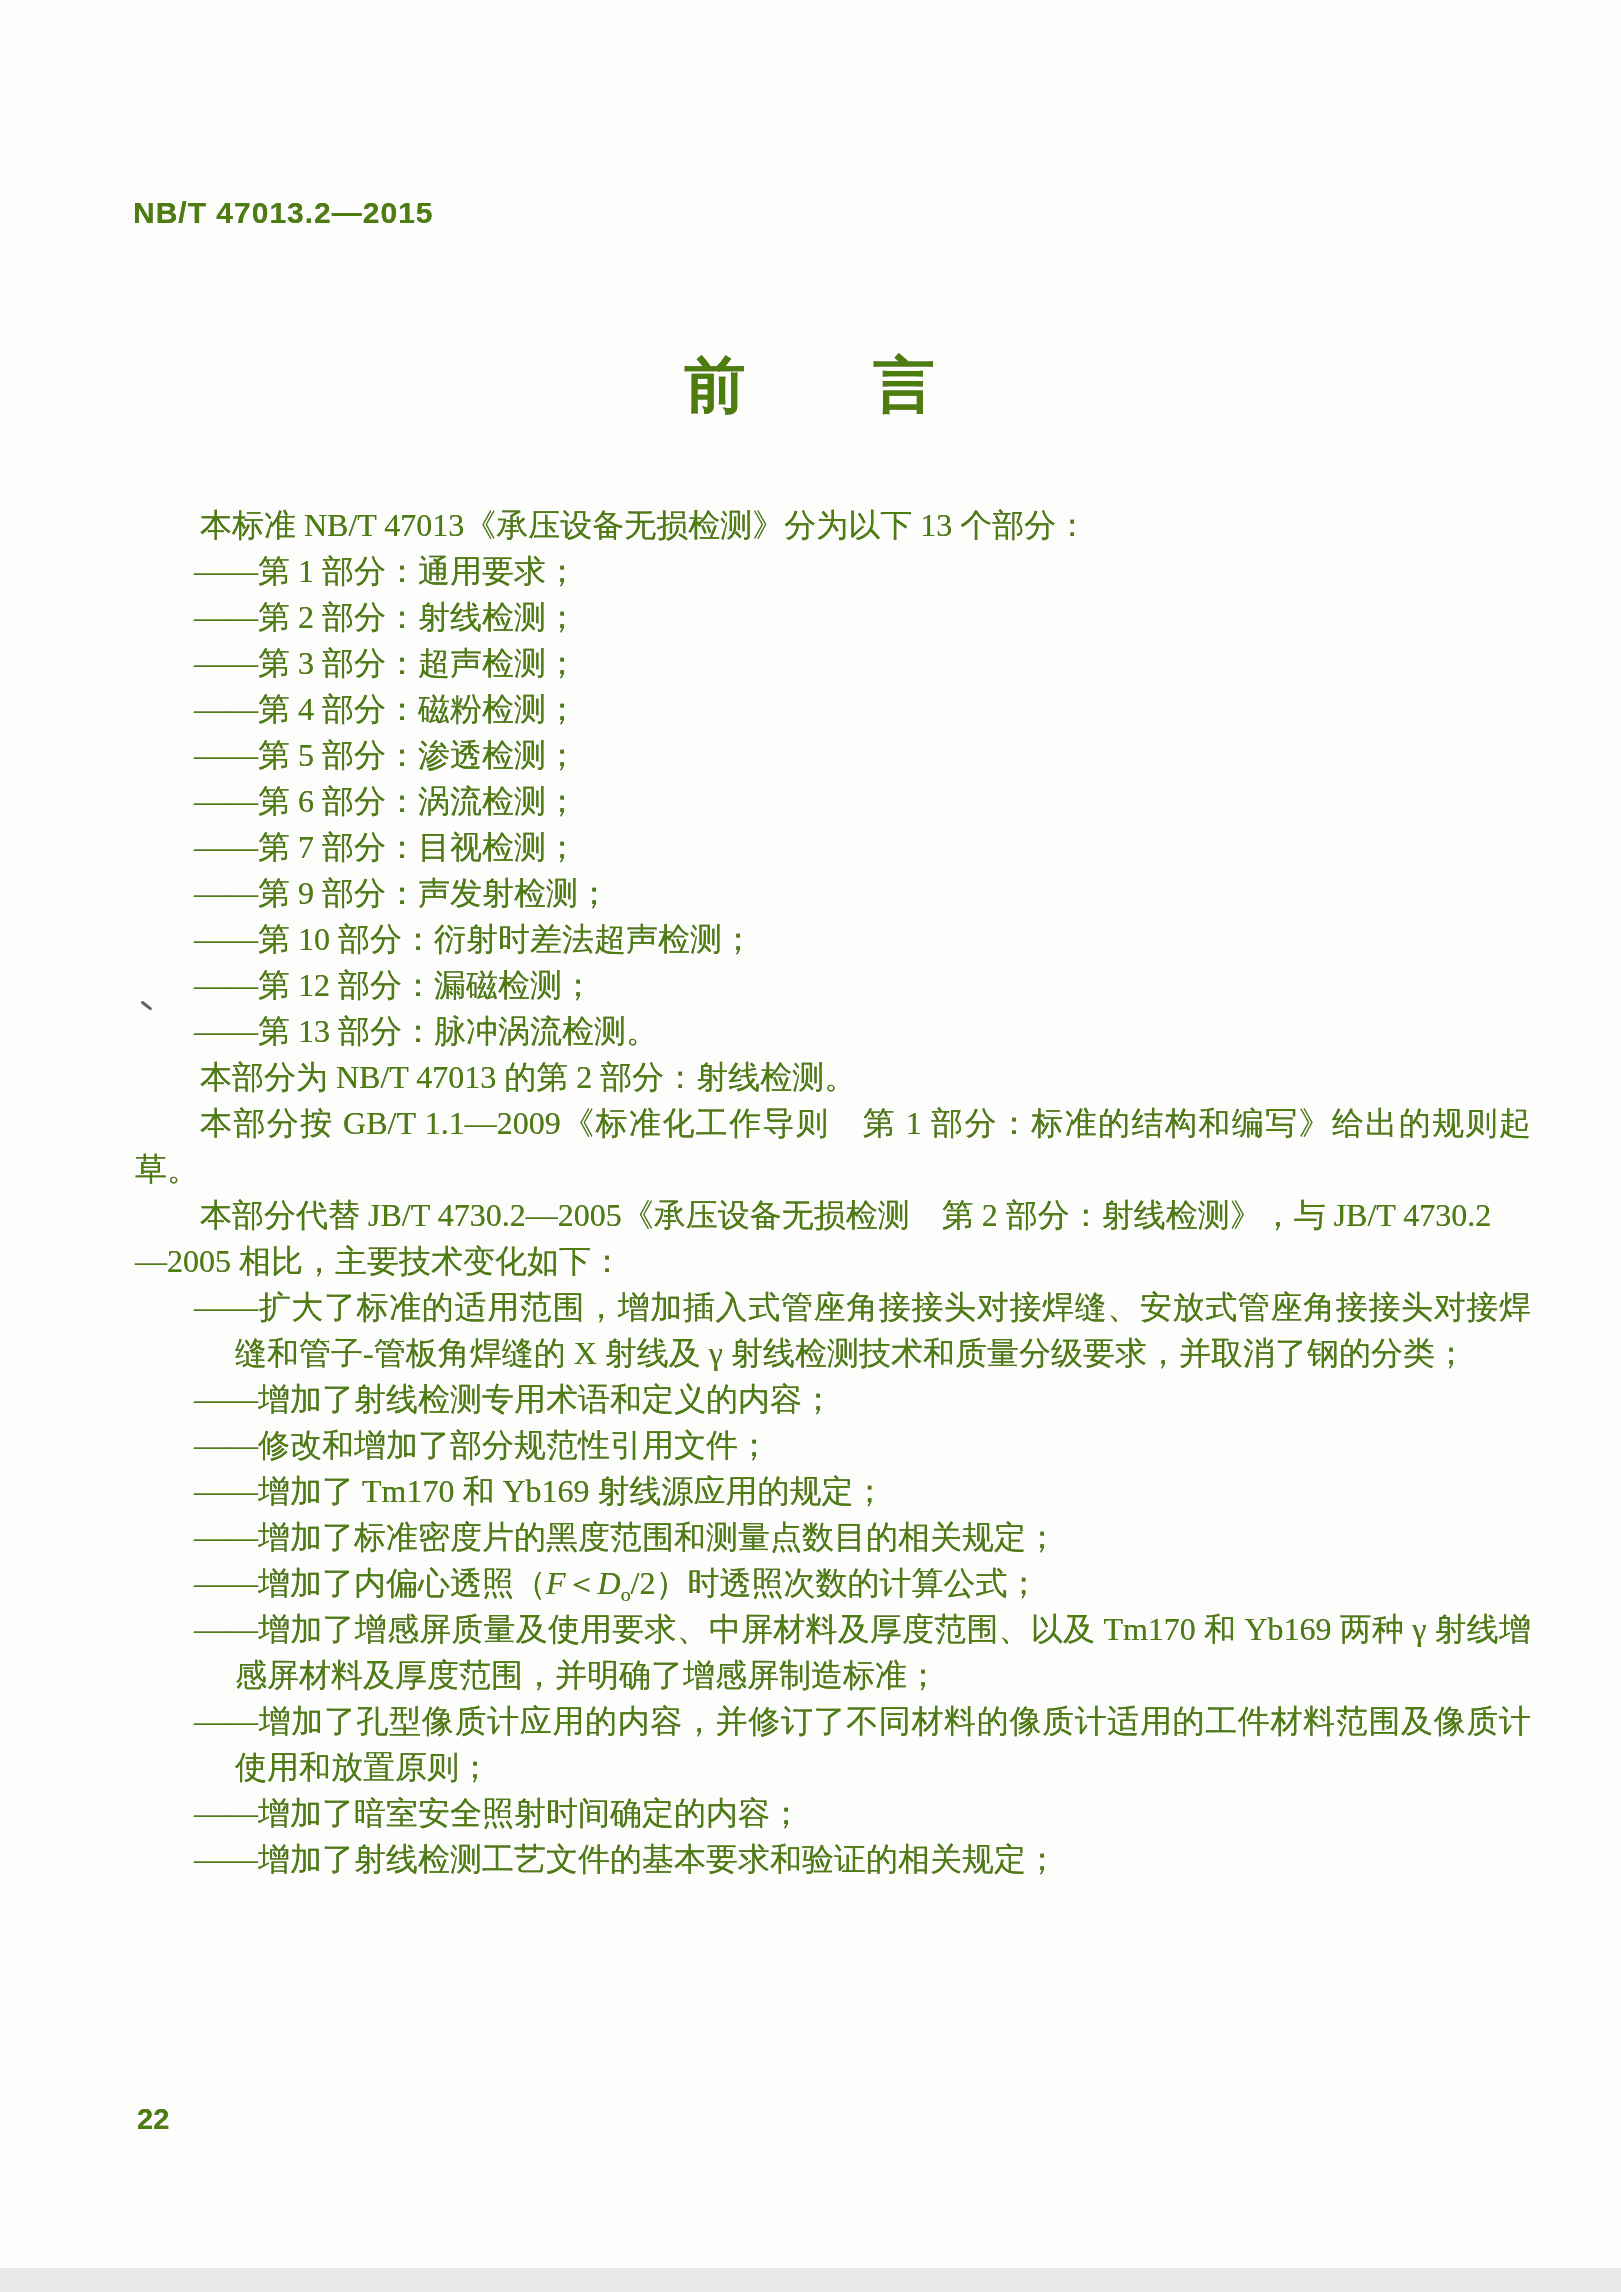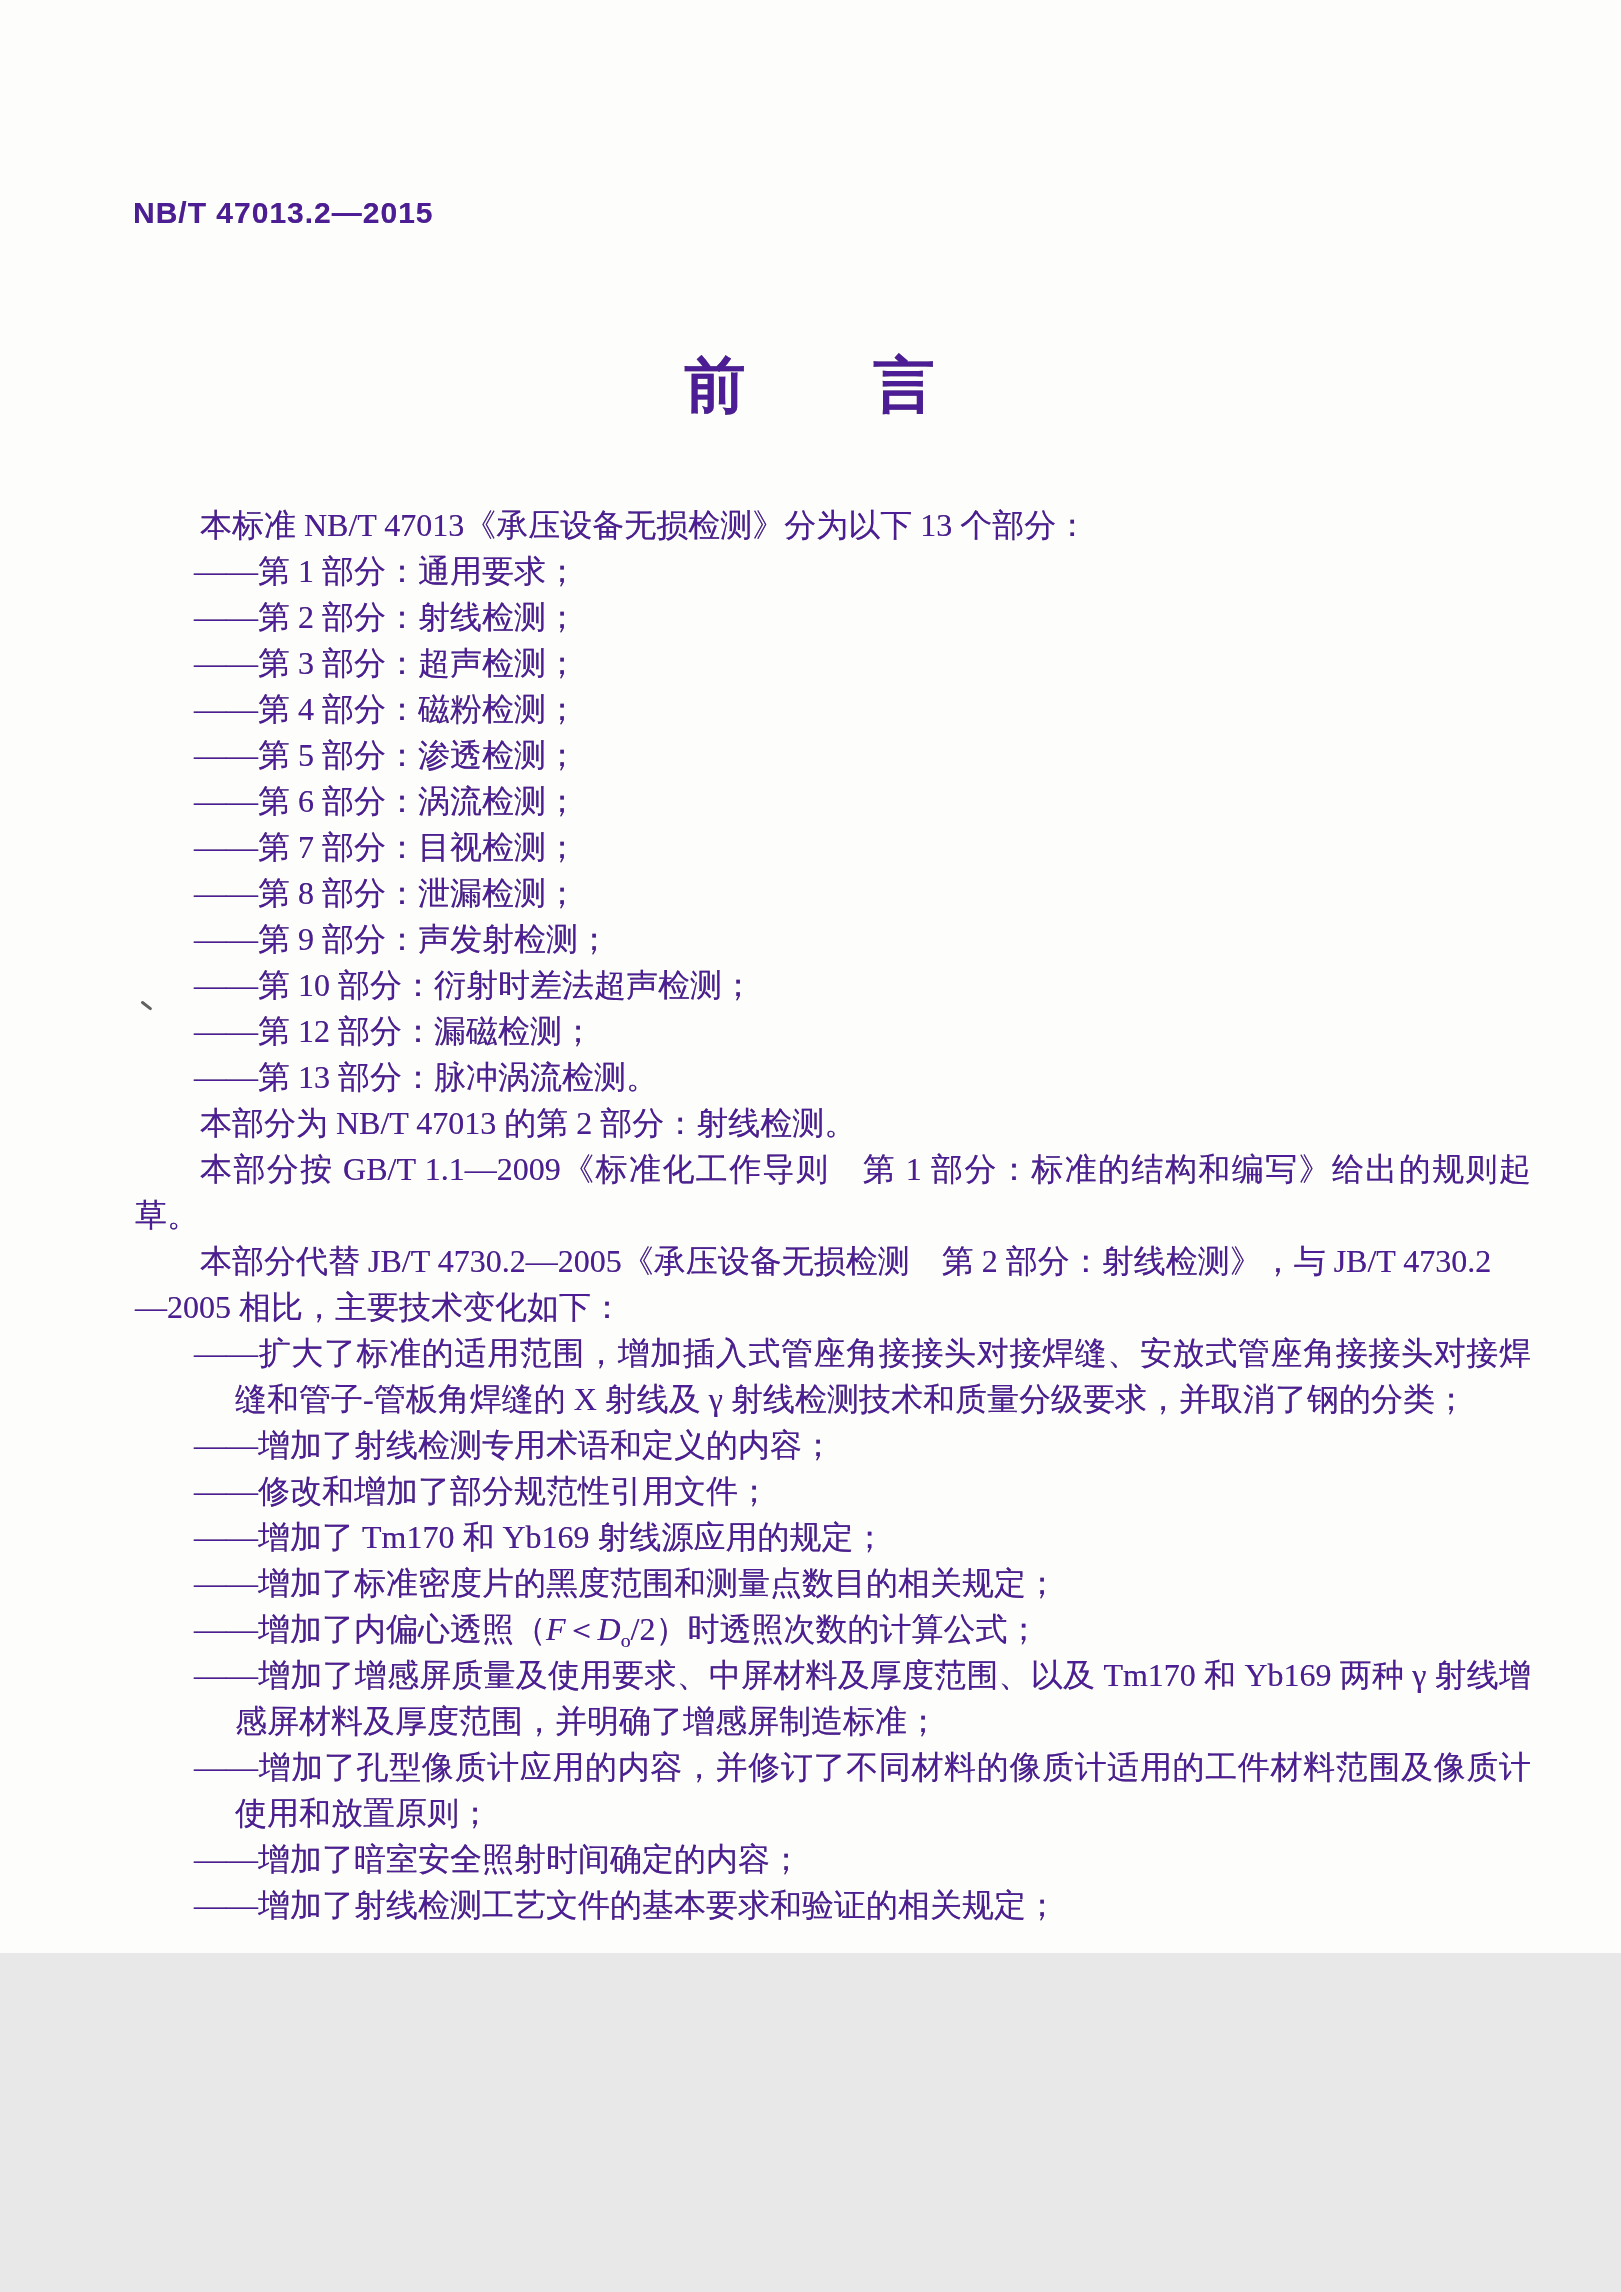--- a/index.html
+++ b/index.html
@@ -1,21 +1,21 @@
 <!DOCTYPE html>
 <html><head>
 <meta charset="utf-8">
 <style>
   html,body { margin:0; padding:0; background:#e8e8e8; }
   .page {
     position:relative;
-    width:1621px; height:1953px;
+    width:1621px; height:2268px;
     margin:0 auto;
     background:#fdfdfc;
-    color:#4c1d95;
+    color:#4d7c0f;
     font-family:"Liberation Serif","DejaVu Serif",serif;
     overflow:hidden;
   }
   .std-header {
     position:absolute; left:133px; top:196px;
     font-size:30px; font-weight:bold; letter-spacing:1px;
     font-family:"Liberation Sans","DejaVu Sans",sans-serif;
   }
   .fw-title {
     position:absolute; left:0; top:345px; width:100%;
@@ -62,21 +62,20 @@
     <p class="para indent">本标准 NB/T 47013《承压设备无损检测》分为以下 13 个部分：</p>
 
     <ul class="parts">
       <li>——第 1 部分：通用要求；</li>
       <li>——第 2 部分：射线检测；</li>
       <li>——第 3 部分：超声检测；</li>
       <li>——第 4 部分：磁粉检测；</li>
       <li>——第 5 部分：渗透检测；</li>
       <li>——第 6 部分：涡流检测；</li>
       <li>——第 7 部分：目视检测；</li>
-      <li>——第 8 部分：泄漏检测；</li>
       <li>——第 9 部分：声发射检测；</li>
       <li>——第 10 部分：衍射时差法超声检测；</li>
       <li>——第 12 部分：漏磁检测；</li>
       <li>——第 13 部分：脉冲涡流检测。</li>
     </ul>
 
     <p class="para indent">本部分为 NB/T 47013 的第 2 部分：射线检测。</p>
 
     <p class="para indent">本部分按 GB/T 1.1—2009《标准化工作导则　第 1 部分：标准的结构和编写》给出的规则起草。</p>
 

